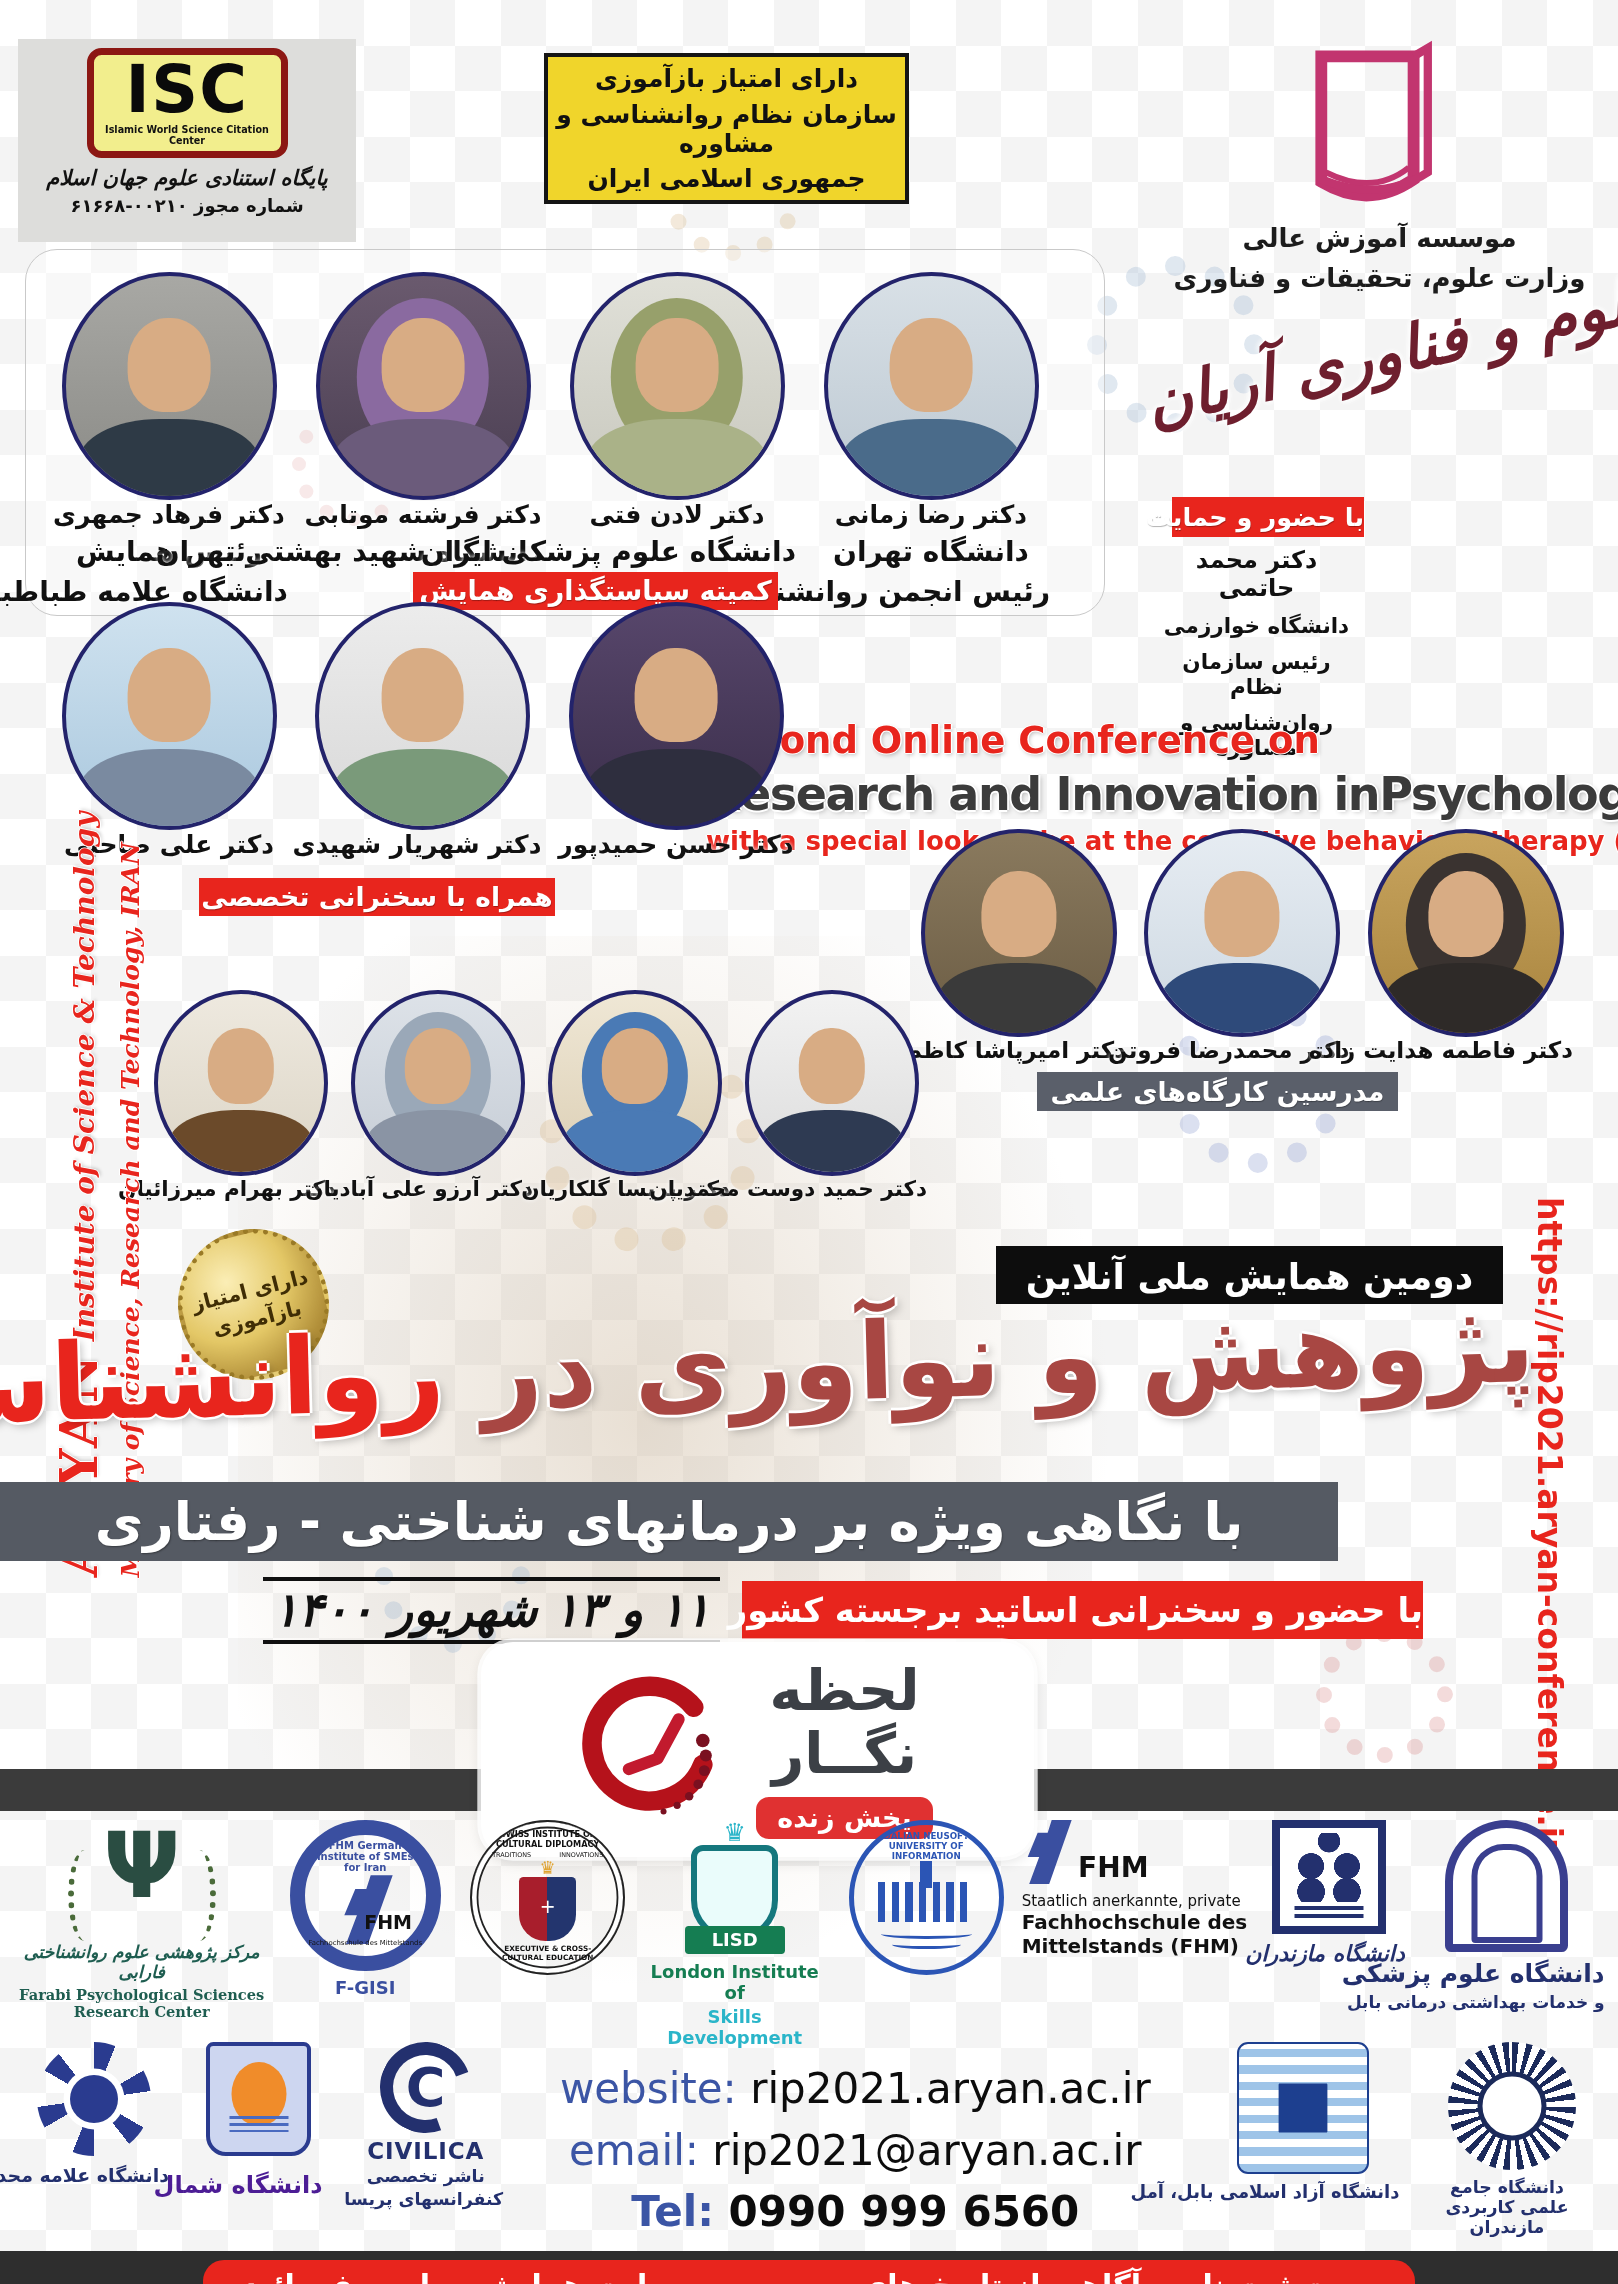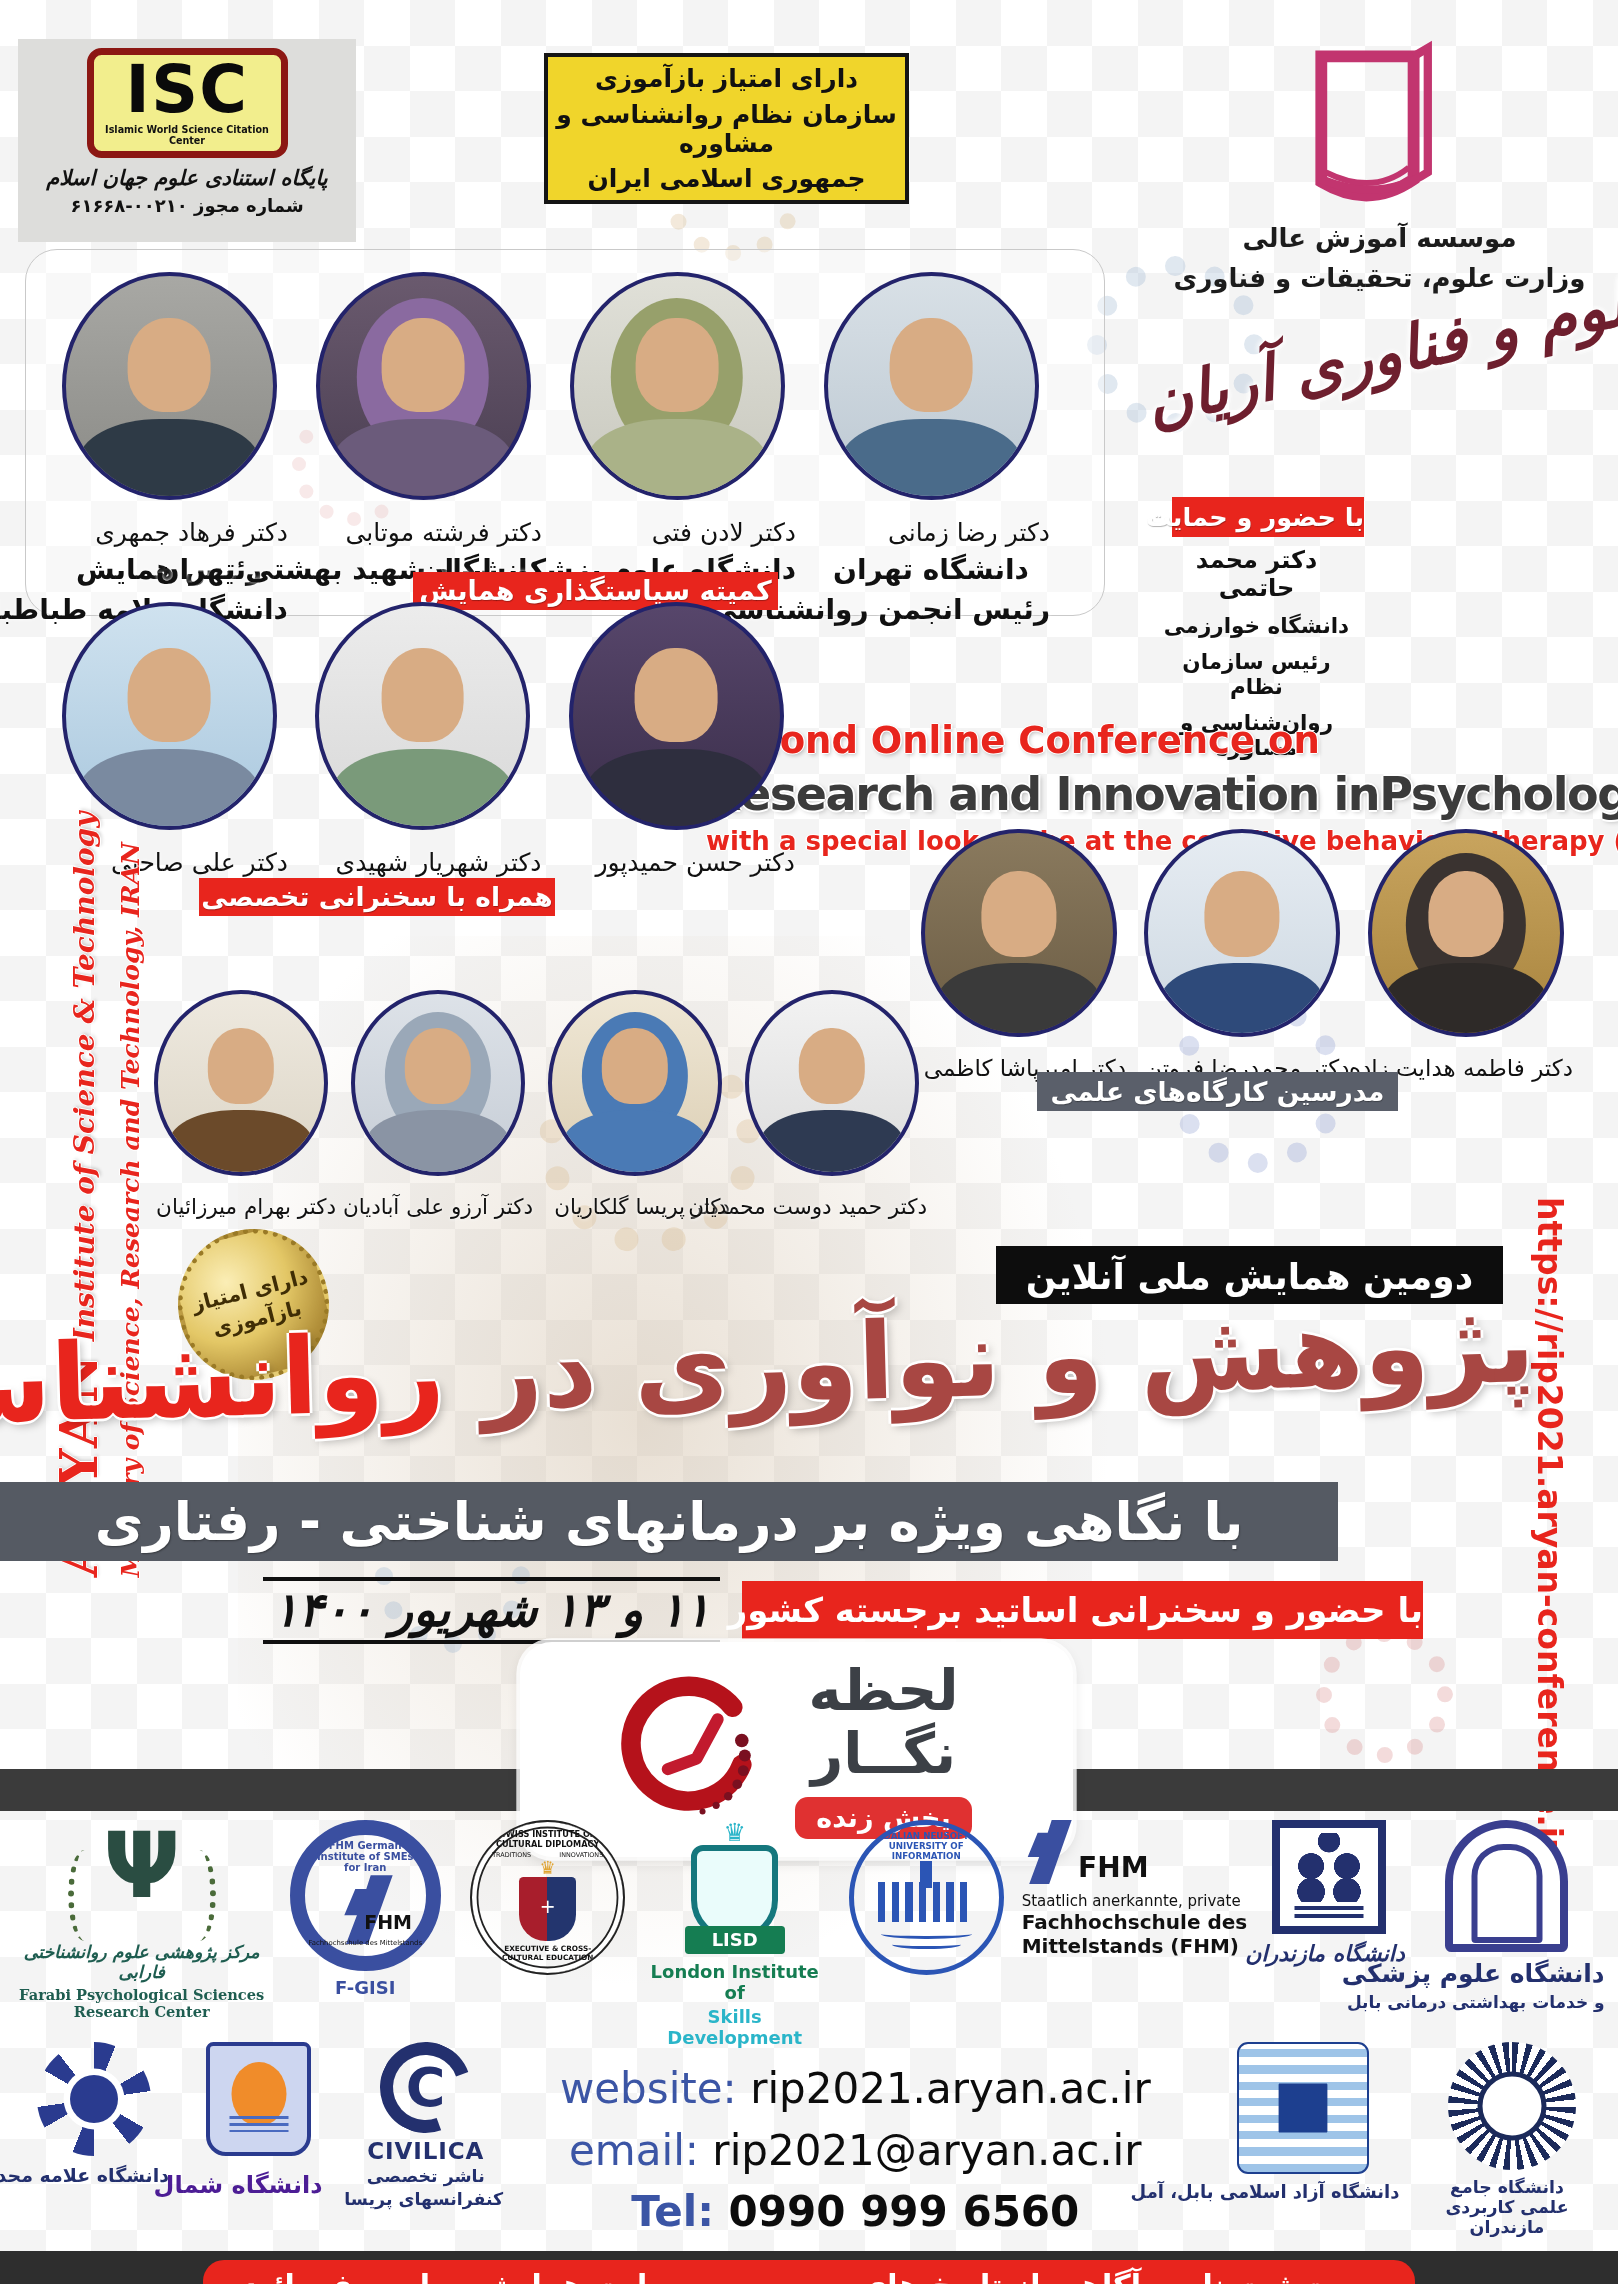--- a/index.html
+++ b/index.html
@@ -39,21 +39,21 @@
            font-size:62px;color:#6e1f2e;transform:rotate(-12deg);white-space:nowrap;
            text-shadow:0 0 6.4px #fff,0 0 6.4px #fff,0 0 8.2px #fff;}
   
   .panel1{border:1.8px solid #c9c9c9;border-radius:32px;background:rgba(255,255,255,.4);z-index:1;}
   .prow{display:flex;justify-content:space-between;}
   .pcard{text-align:center;}
   .oval{position:relative;overflow:hidden;border:4.1px solid #23236b;border-radius:50%;margin:0 auto;box-sizing:border-box;}
   .sc{position:absolute;left:50%;top:10%;transform:translateX(-50%);width:64%;height:72%;border-radius:50%;display:none;}
   .hd{position:absolute;left:50%;top:19%;transform:translateX(-50%);width:40%;height:43%;border-radius:48% 48% 42% 42%;background:#d8ac84;}
   .tr{position:absolute;left:50%;bottom:-9%;transform:translateX(-50%);width:88%;height:44%;border-radius:45% 45% 0 0;}
-  .pname{margin-top:18px;font-size:25px;font-weight:normal;direction:rtl;white-space:nowrap;text-shadow:0 0 4.6px #fff;text-align:right;}
+  .pname{font-size:25px;font-weight:bold;direction:rtl;white-space:nowrap;text-shadow:0 0 4.6px #fff;}
   .pline{font-size:28px;font-weight:bold;direction:rtl;margin-top:6.4px;white-space:nowrap;text-shadow:0 0 4.6px #fff;}
   .p1{background:linear-gradient(#a8a8a4,#8a8a86);} .p1 .tr{background:#2e3a46;}
   .p2{background:linear-gradient(#6a5a6e,#4a3e52);} .p2 .sc{display:block;background:#8a6aa0;} .p2 .tr{background:#6b5b7b;}
   .p3{background:linear-gradient(#e0e0d8,#c8c8be);} .p3 .sc{display:block;background:#97a06b;} .p3 .tr{background:#aab288;}
   .p4{background:linear-gradient(#d8e0e6,#bcc8d2);} .p4 .tr{background:#4a6b8a;}
   .p5{background:linear-gradient(#cfe2ef,#aac8de);} .p5 .tr{background:#7a8aa0;}
   .p6{background:linear-gradient(#ececec,#d8d8d8);} .p6 .tr{background:#7a9a7a;}
   .p7{background:linear-gradient(#57466b,#3a2e4a);} .p7 .tr{background:#2e2e3e;}
   .p8{background:linear-gradient(#8a7a5e,#6b5c44);} .p8 .tr{background:#3a3a3a;}
   .p9{background:linear-gradient(#e6ecf2,#cdd8e2);} .p9 .tr{background:#2e4a7a;}
@@ -402,21 +402,21 @@
     <span> </span>
     <span class="mt-l">روانشناسی</span>
   </div>
 
   <div class="subband" style="left:0;top:1482px;">با نگاهی ویژه بر درمانهای شناختی - رفتاری</div>
 
   <div class="dateline" style="left:263px;top:1577px;">۱۱ و ۱۳ شهریور ۱۴۰۰</div>
   <div class="speakers" style="left:742px;top:1581px;">با حضور و سخنرانی اساتید برجسته کشور</div>
 
   <div class="strip" style="left:0;top:1769px;"></div>
-  <div class="ln-panel" style="left:520px;top:1642px;">
+  <div class="ln-panel" style="left:481px;top:1642px;">
     <div style="width:151px;height:151px;">
       <svg width="151" height="151" viewBox="0 0 100 100">
         <path d="M74,22 A38,38 0 1 0 80,60" fill="none" stroke="#b5121b" stroke-width="13" stroke-linecap="round"></path>
         <path d="M50,56 L64,30 M50,56 L31,63" fill="none" stroke="#c21a2e" stroke-width="8" stroke-linecap="round"></path>
         <circle cx="80" cy="44" r="4.5" fill="#7a1020"></circle>
           <circle cx="82" cy="54" r="4" fill="#7a1020"></circle>
         <circle cx="81" cy="64" r="3.6" fill="#7a1020"></circle>
           <circle cx="77" cy="73" r="3.2" fill="#7a1020"></circle>
         <circle cx="71" cy="81" r="2.8" fill="#7a1020"></circle>
           <circle cx="63" cy="87" r="2.4" fill="#7a1020"></circle>

